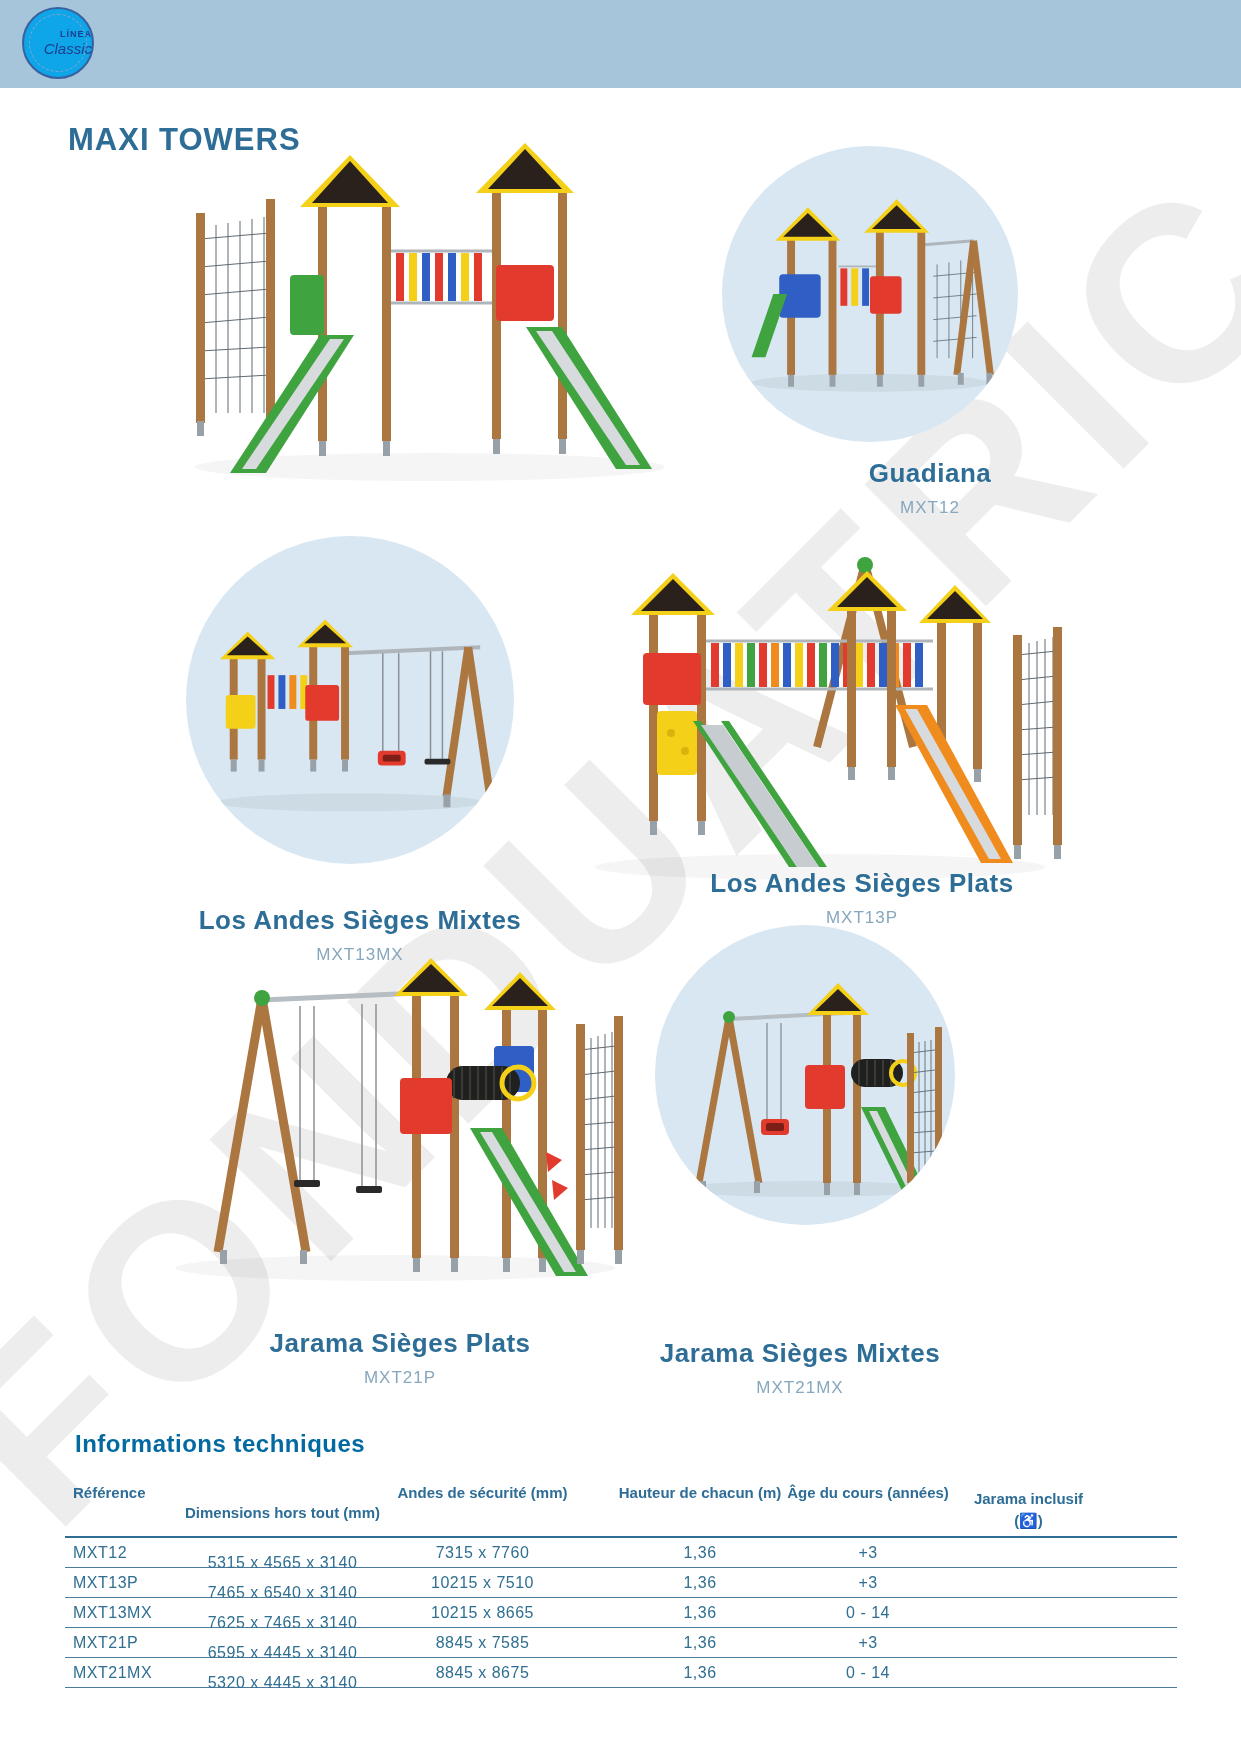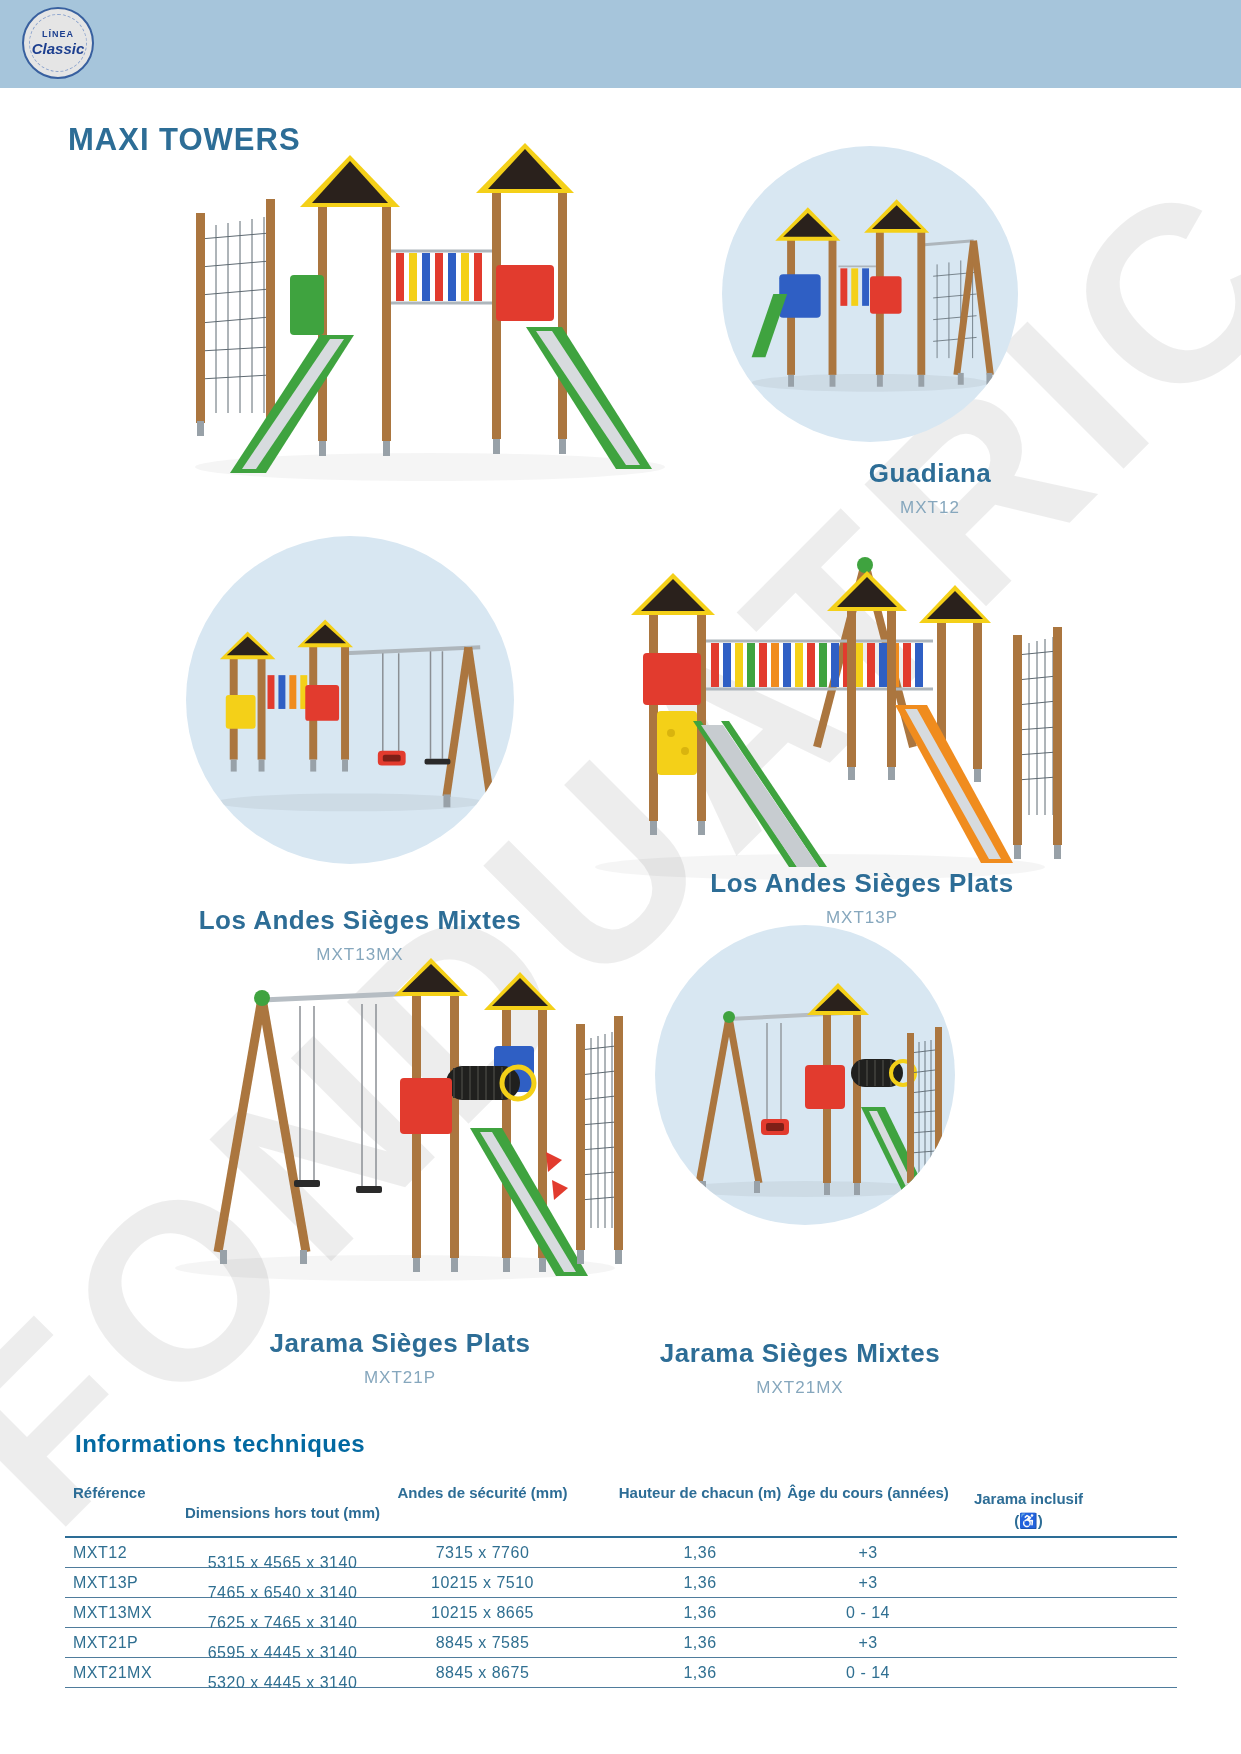--- a/index.html
+++ b/index.html
@@ -11,28 +11,28 @@
   .watermark {
     position:absolute; left:620px; top:850px; z-index:1;
     transform:translate(-50%,-50%) rotate(-45deg);
     font-size:250px; font-weight:bold; letter-spacing:14px;
     color:#000; opacity:0.065; white-space:nowrap; pointer-events:none;
   }
   
   .band { position:absolute; top:0; left:0; width:100%; height:88px; background:#a6c5db; z-index:4; }
   .logo {
     position:absolute; left:22px; top:7px; width:72px; height:72px; border-radius:50%;
-    background:#e5e5e5; border:2px solid #38609f; box-sizing:border-box; z-index:5;
-    display:flex; flex-direction:column; align-items:center; justify-content:center;
+    background:#0ea5e9; border:2px solid #38609f; box-sizing:border-box; z-index:5;
+    display:flex; flex-direction:column; align-items:flex-end; justify-content:center;
   }
   .logo::before {
     content:""; position:absolute; inset:5px; border:1px dashed #8ba3cd; border-radius:50%;
   }
   .logo-l1 { font-size:9px; font-weight:bold; letter-spacing:1px; color:#1d3f8f; }
-  .logo-l2 { font-size:15px; font-weight:bold; font-style:italic; color:#1d3f8f; margin-top:1px; }
+  .logo-l2 { font-size:15px; font-weight:normal; font-style:italic; color:#1d3f8f; margin-top:1px; }
 
   .page-title {
     position:absolute; left:68px; top:122px; z-index:3;
     font-size:31px; font-weight:bold; letter-spacing:1px; color:#2d6d96;
   }
 
   .scene { position:absolute; z-index:2; }
   .circle-img {
     position:absolute; border-radius:50%; background:#d8e7f2; overflow:hidden; z-index:2;
   }

